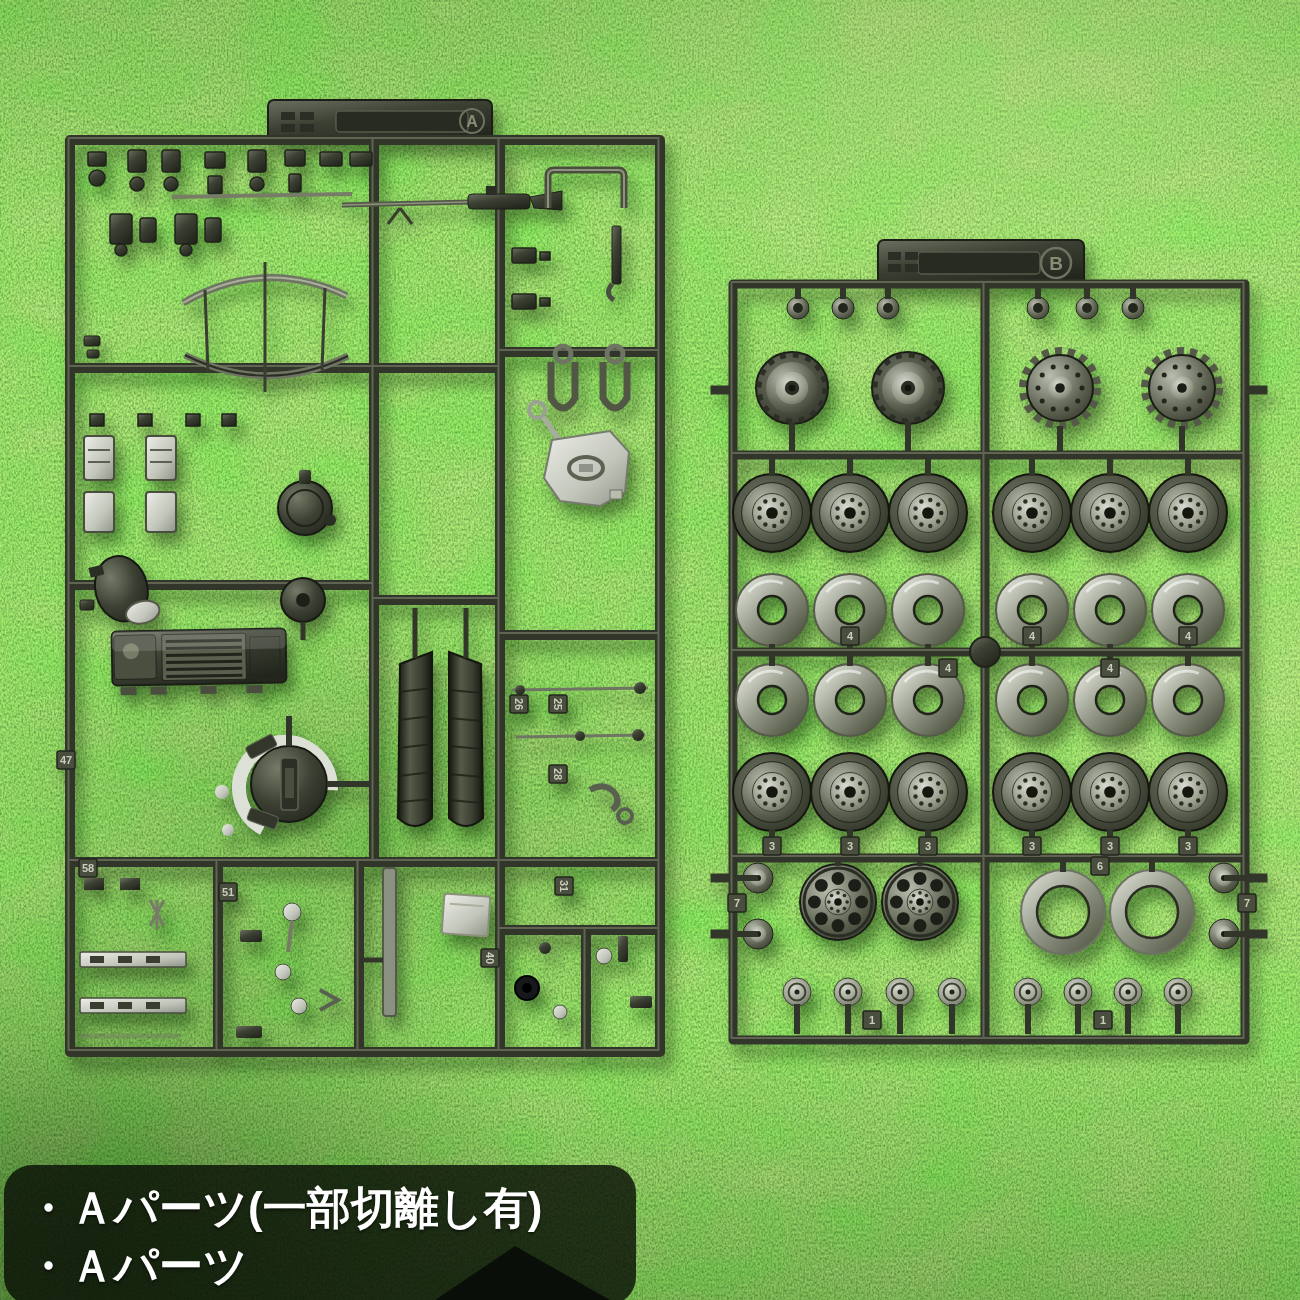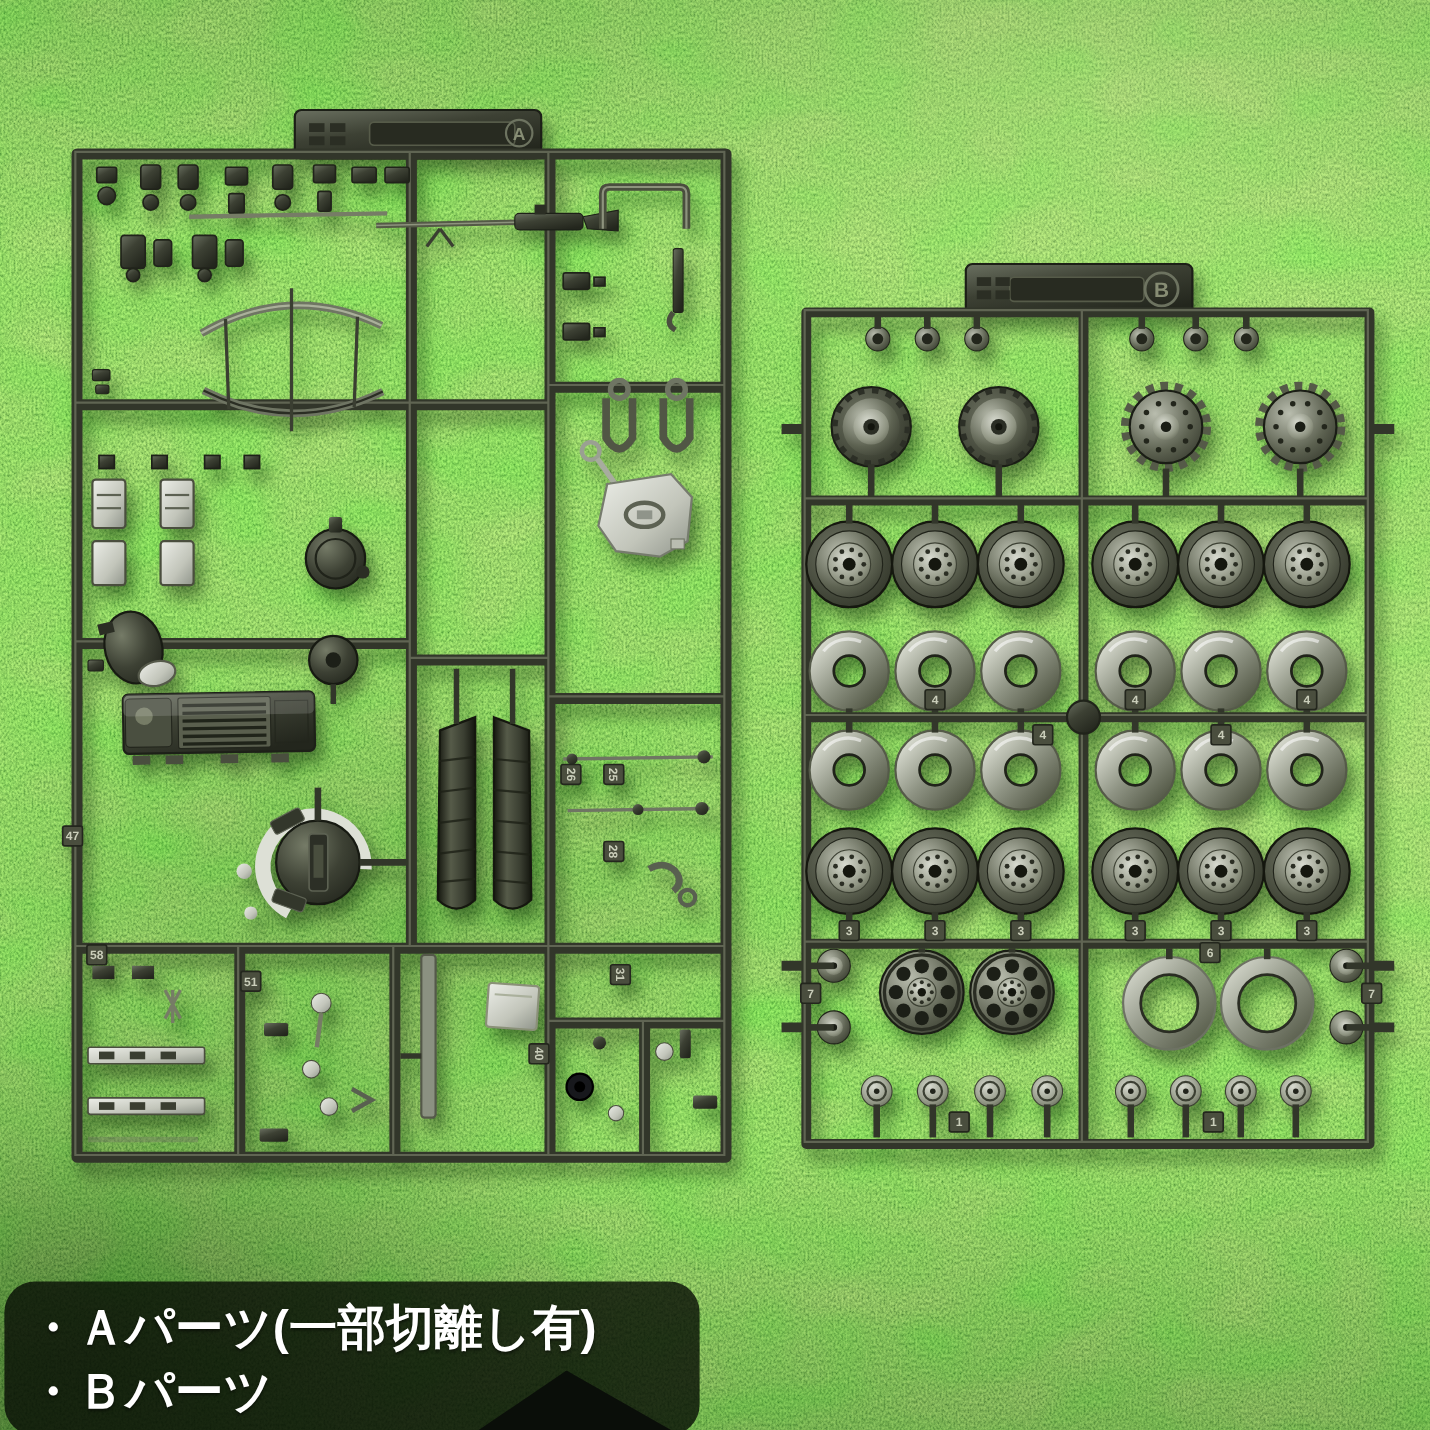--- a/index.html
+++ b/index.html
@@ -902,15 +902,15 @@
           <rect x="-9" y="-9" width="18" height="18" rx="2" fill="#4a4e3e" stroke="#23261d" stroke-width="1.5"></rect>
           <text x="0" y="4" text-anchor="middle" class="tagtxt">1</text>
         </g>
       </g>
   </svg>
 
   <div id="fabric-corner"></div>
 
   <div id="caption-overlay">
     <div class="cap-line">・Ａパーツ(一部切離し有)</div>
-    <div class="cap-line">・Ｂパーツ</div>
+    <div class="cap-line">・Ａパーツ</div>
   </div>
 </div>
 
 </body></html>

